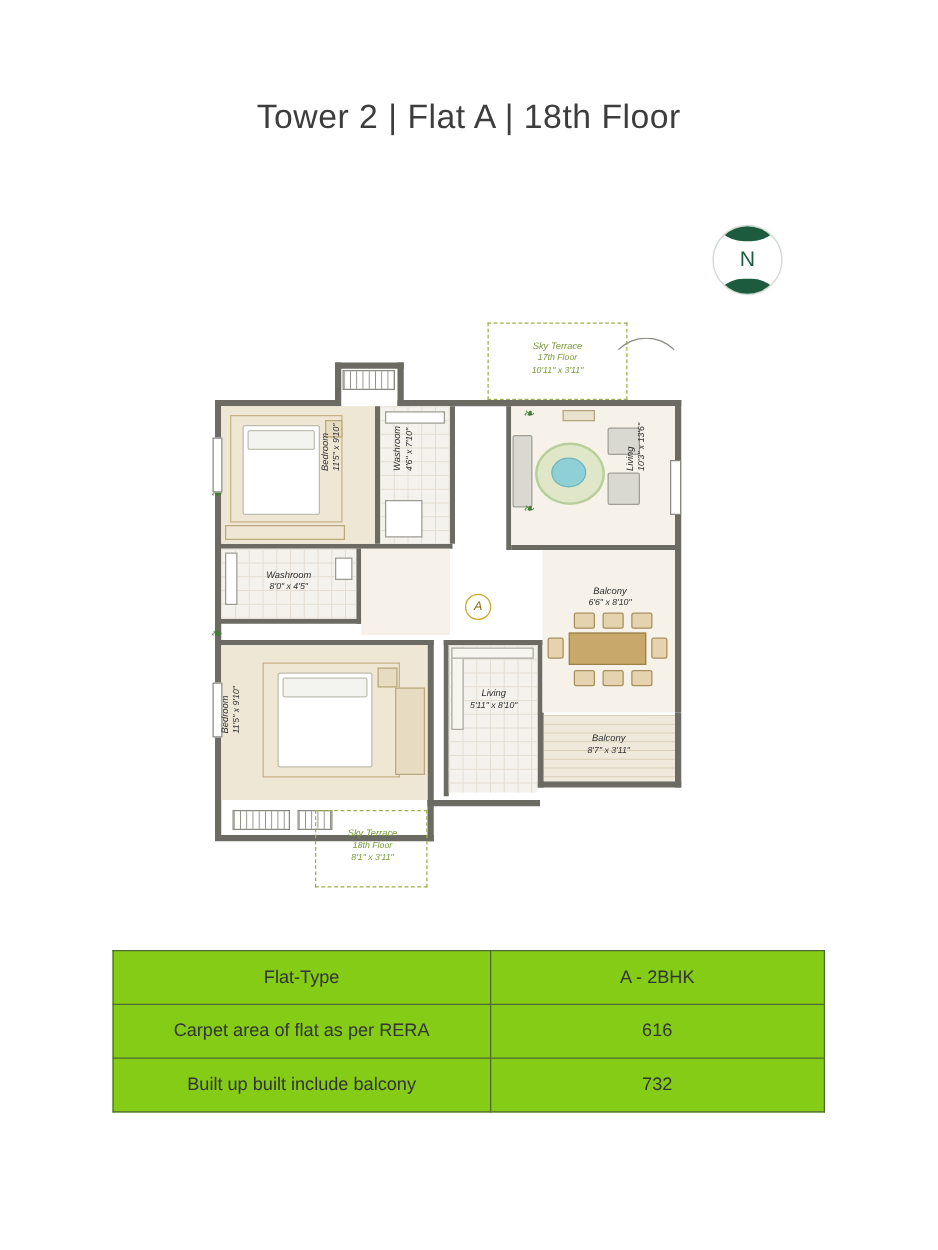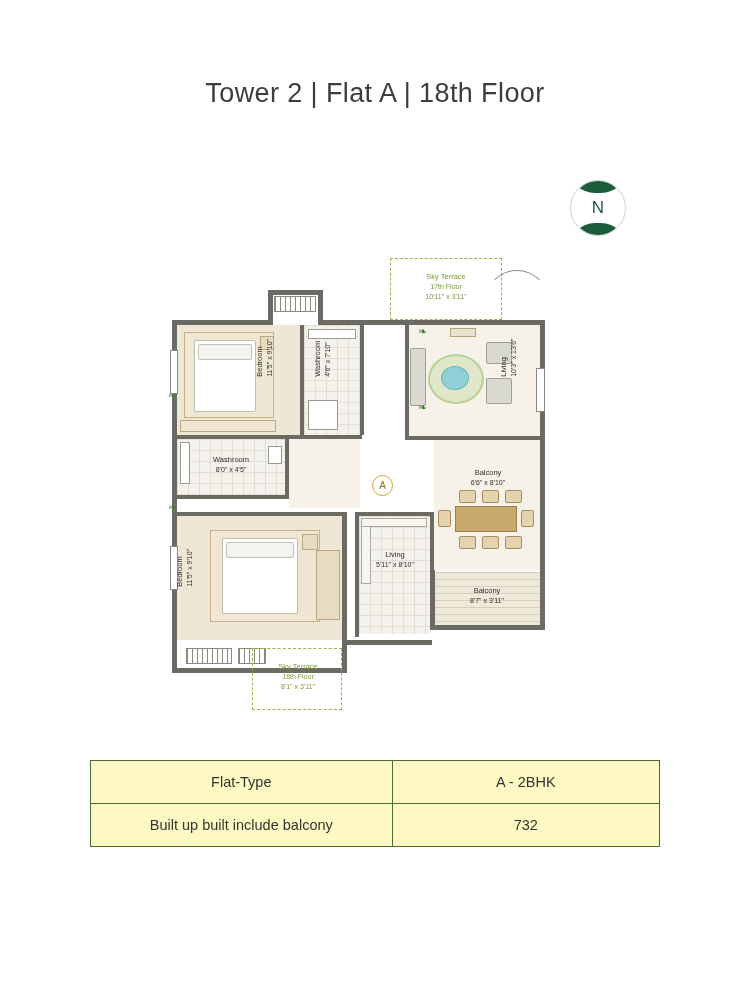--- a/index.html
+++ b/index.html
@@ -66,20 +66,21 @@
     font-weight: 400;
   }
 
   
   .plan {
     position: absolute;
     left: 150px;
     top: 250px;
     width: 430px;
     height: 470px;
+    font-style: italic;
   }
 
   .wall {
     position: absolute;
     background: #6b6b63;
   }
   .room {
     position: absolute;
     box-sizing: border-box;
   }
@@ -170,21 +171,21 @@
     display: flex; align-items: center; justify-content: center;
   }
 
   
   .spec-table {
     position: absolute;
     left: 90px;
     top: 760px;
     width: 570px;
     border-collapse: collapse;
-    background: #fef9c3;
+    background: #84cc16;
   }
   .spec-table td {
     border: 1px solid #4c6b33;
     height: 42px;
     font-size: 14.5px;
     color: #333;
     text-align: center;
     font-weight: 400;
     padding: 0 6px;
   }
@@ -355,17 +356,21 @@
 
 </div>
 
 <table class="spec-table">
   <tbody>
     <tr>
       <td class="k">Flat-Type</td>
       <td class="v">A - 2BHK</td>
     </tr>
     <tr>
+      <td class="k">Carpet area of flat as per RERA</td>
+      <td class="v">616</td>
+    </tr>
+    <tr>
       <td class="k">Built up built include balcony</td>
       <td class="v">732</td>
     </tr>
   </tbody>
 </table>
 
 </body></html>

